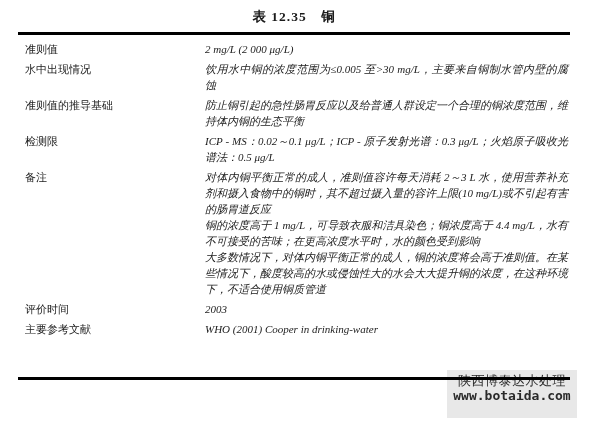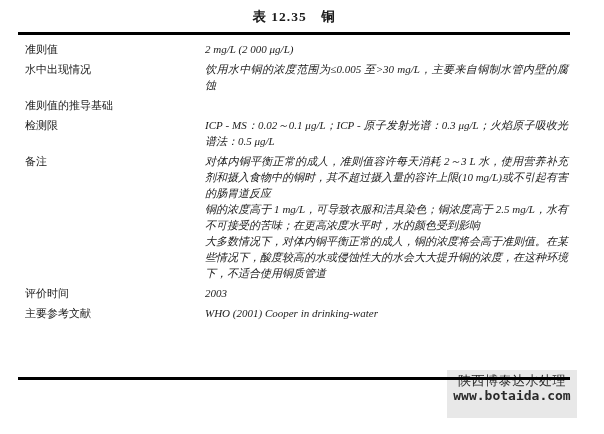--- a/index.html
+++ b/index.html
@@ -84,33 +84,34 @@
       <div class="val">2 mg/L (2 000 μg/L)</div>
     </div>
 
     <div class="row">
       <div class="lbl">水中出现情况</div>
       <div class="val">饮用水中铜的浓度范围为≤0.005 至&gt;30 mg/L，主要来自铜制水管内壁的腐蚀</div>
     </div>
 
     <div class="row">
       <div class="lbl">准则值的推导基础</div>
+      <div class="val">防止铜引起的急性肠胃反应以及给普通人群设定一个合理的铜浓度范围，维持体内铜的生态平衡</div>
     </div>
 
     <div class="row">
       <div class="lbl">检测限</div>
       <div class="val">ICP - MS：0.02～0.1 μg/L；ICP - 原子发射光谱：0.3 μg/L；火焰原子吸收光谱法：0.5 μg/L</div>
     </div>
 
 
     <div class="row">
       <div class="lbl">备注</div>
       <div class="val">
         <p>对体内铜平衡正常的成人，准则值容许每天消耗 2～3 L 水，使用营养补充剂和摄入食物中的铜时，其不超过摄入量的容许上限(10 mg/L)或不引起有害的肠胃道反应</p>
-        <p>铜的浓度高于 1 mg/L，可导致衣服和洁具染色；铜浓度高于 2.5 mg/L，水有不可接受的苦味；在更高浓度水平时，水的颜色受到影响</p>
+        <p>铜的浓度高于 1 mg/L，可导致衣服和洁具染色；铜浓度高于 4.4 mg/L，水有不可接受的苦味；在更高浓度水平时，水的颜色受到影响</p>
         <p>大多数情况下，对体内铜平衡正常的成人，铜的浓度将会高于准则值。在某些情况下，酸度较高的水或侵蚀性大的水会大大提升铜的浓度，在这种环境下，不适合使用铜质管道</p>
       </div>
     </div>
 
     <div class="row">
       <div class="lbl">评价时间</div>
       <div class="val">2003</div>
     </div>
 
     <div class="row">

